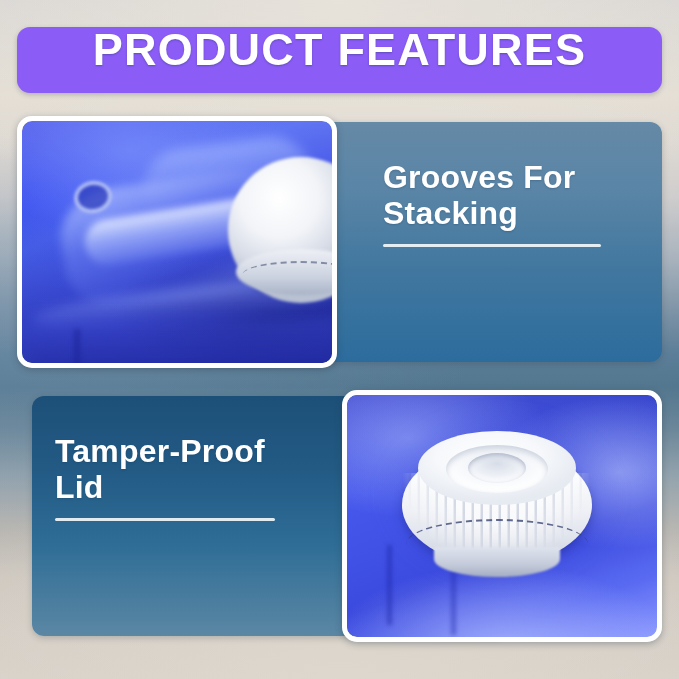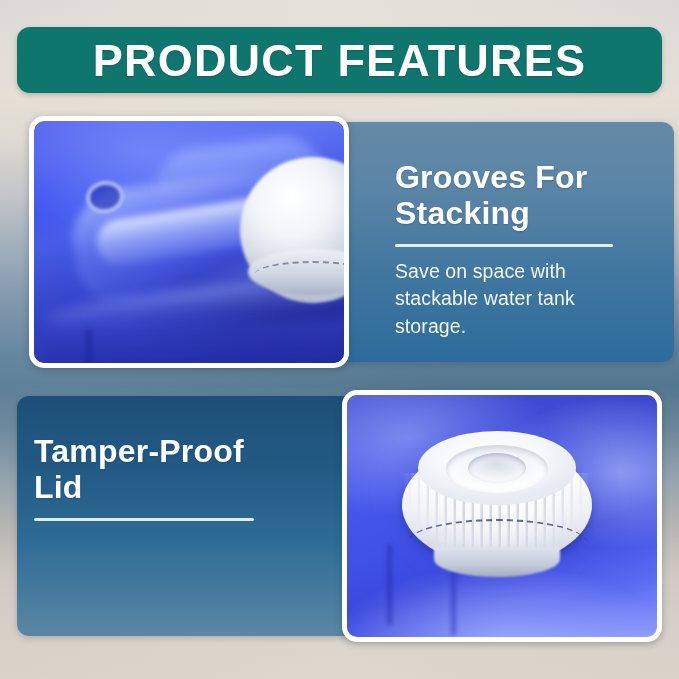--- a/index.html
+++ b/index.html
@@ -46,63 +46,62 @@
       radial-gradient(120% 45% at 50% 100%, rgba(222,216,206,0.9) 0%, rgba(222,216,206,0) 65%);
   }
 
   
   #header-banner {
     position: absolute;
     left: 17px;
     top: 27px;
     width: 645px;
     height: 66px;
-    background: #0f766e;
+    background: #8b5cf6;
     border-radius: 13px;
     box-shadow: 0 2px 5px rgba(60,70,80,0.28);
     display: flex;
-    align-items: center;
     justify-content: center;
   }
   #header-title {
     color: #ffffff;
     font-size: 45px;
     font-weight: bold;
     letter-spacing: 1.2px;
     line-height: 1;
     text-shadow: 0 1px 2px rgba(20,50,80,0.35);
     white-space: nowrap;
   }
 
   
   .feature-row {
     position: absolute;
   }
-  #feature-row-1 { left: 17px; top: 116px; width: 645px; height: 252px; margin-left: 12px; }
+  #feature-row-1 { left: 17px; top: 116px; width: 645px; height: 252px; }
   #feature-row-2 { left: 17px; top: 390px; width: 645px; height: 252px; }
 
   .text-panel {
     position: absolute;
     top: 6px;
     height: 240px;
     border-radius: 12px;
     box-shadow: 0 2px 6px rgba(50,60,70,0.25);
     box-sizing: border-box;
   }
   #panel-1 {
     left: 171px;
     width: 474px;
     background: linear-gradient(180deg, #6589a6 0%, #5a85a6 28%, #41779f 62%, #2c6c9d 100%);
     padding: 38px 40px 0 195px;
   }
   #panel-2 {
-    left: 0px;
+    left: 15px;
     width: 474px;
     background: linear-gradient(180deg, #1d5078 0%, #225a84 30%, #2f6d96 62%, #5b87a4 100%);
-    padding: 38px 195px 0 17px;
+    padding: 38px 195px 0 23px;
   }
 
   .feature-title {
     color: #ffffff;
     font-size: 32px;
     font-weight: bold;
     line-height: 1.12;
     letter-spacing: 0.2px;
     margin: 0;
     text-shadow: 0 1px 2px rgba(20,50,80,0.25);
@@ -410,21 +409,20 @@
 
 <div id="header-banner">
   <div id="header-title">PRODUCT FEATURES</div>
 </div>
 
 <div class="feature-row" id="feature-row-1">
 
   <div class="text-panel" id="panel-1">
     <div class="feature-title">Grooves For Stacking</div>
     <div class="feature-divider"></div>
-    <div class="feature-desc">Save on space with stackable water tank storage.</div>
   </div>
 
   <div class="photo-frame" id="photo-frame-1">
     <div class="photo-inner">
       <div id="photo-1-bg"></div>
       <div id="photo-1-shade"></div>
       <div id="photo-1-handle-top"></div>
       <div id="photo-1-handle"></div>
       <div id="photo-1-handle-bar"></div>
       <div id="photo-1-hole"></div>

